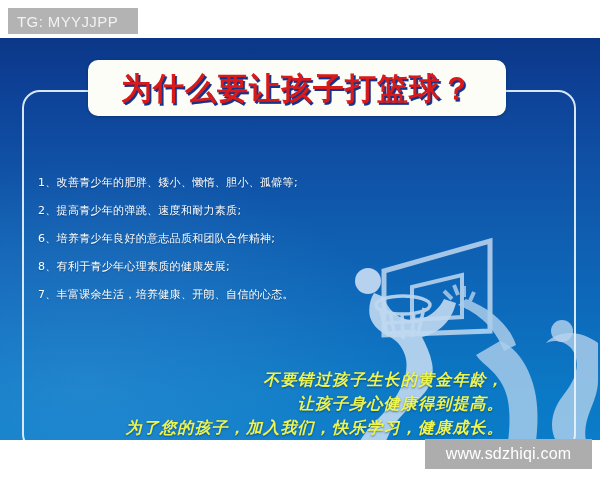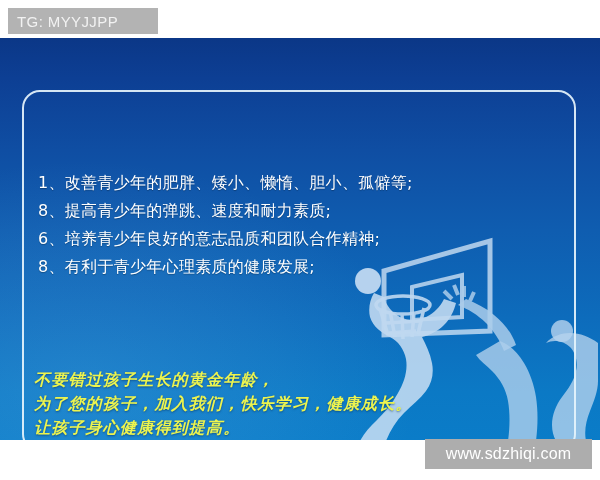--- a/index.html
+++ b/index.html
@@ -110,52 +110,53 @@
   
   .list {
     position: absolute;
     left: 38px;
     top: 131px;
     width: 430px;
     z-index: 4;
   }
   .list-item {
     color: #ffffff;
-    font-size: 16px;
+    font-size: 11px;
     line-height: 28px;
     letter-spacing: 0.3px;
     white-space: nowrap;
     text-shadow: 0 1px 1px rgba(0,0,0,0.28);
   }
 
   
   .slogan {
     position: absolute;
     left: 34px;
     top: 330px;
     width: 470px;
     z-index: 4;
+    text-align: right;
   }
   .slogan-line {
     color: #ecf44f;
     font-size: 16px;
     font-weight: bold;
     line-height: 24px;
     letter-spacing: 1.2px;
     font-style: italic;
     white-space: nowrap;
     text-shadow: 0 1px 2px rgba(0,40,90,0.55);
   }
 
   
   .tg-badge {
     position: absolute;
     left: 8px;
     top: 8px;
-    width: 150px;
+    width: 130px;
     height: 26px;
     background: #b3b3b3;
     display: flex;
     align-items: center;
     z-index: 20;
   }
   .tg-badge span {
     color: #f2f2f2;
     font-size: 15px;
     padding-left: 9px;
@@ -230,32 +231,36 @@
                C254 188 258 178 258 168 L258 130 C250 124 240 120 230 120
                C222 120 212 123 206 130 Z" fill="#c6dcf2" opacity="0.78"></path>
 
       <circle cx="222" cy="118" r="11" fill="#c6dcf2" opacity="0.8"></circle>
     </svg>
 
     <div class="inner-frame"></div>
 
     <div class="list">
       <div class="list-item">1、改善青少年的肥胖、矮小、懒惰、胆小、孤僻等;</div>
-      <div class="list-item">8、提高青少年的弹跳、速度和耐力素质;</div>
+      <div class="list-item">2、提高青少年的弹跳、速度和耐力素质;</div>
       <div class="list-item">6、培养青少年良好的意志品质和团队合作精神;</div>
       <div class="list-item">8、有利于青少年心理素质的健康发展;</div>
+      <div class="list-item">7、丰富课余生活，培养健康、开朗、自信的心态。</div>
     </div>
 
     <div class="slogan">
       <div class="slogan-line">不要错过孩子生长的黄金年龄，</div>
+      <div class="slogan-line">让孩子身心健康得到提高。</div>
       <div class="slogan-line">为了您的孩子，加入我们，快乐学习，健康成长。</div>
-      <div class="slogan-line">让孩子身心健康得到提高。</div>
     </div>
   </div>
 
+  <div class="title-card">
+    <div class="title-text">为什么要让孩子打篮球？</div>
+  </div>
 
   <div class="tg-badge">
     <span>TG: MYYJJPP</span>
   </div>
 
   <div class="site-badge">
     <span>www.sdzhiqi.com</span>
   </div>
 
 </div>

